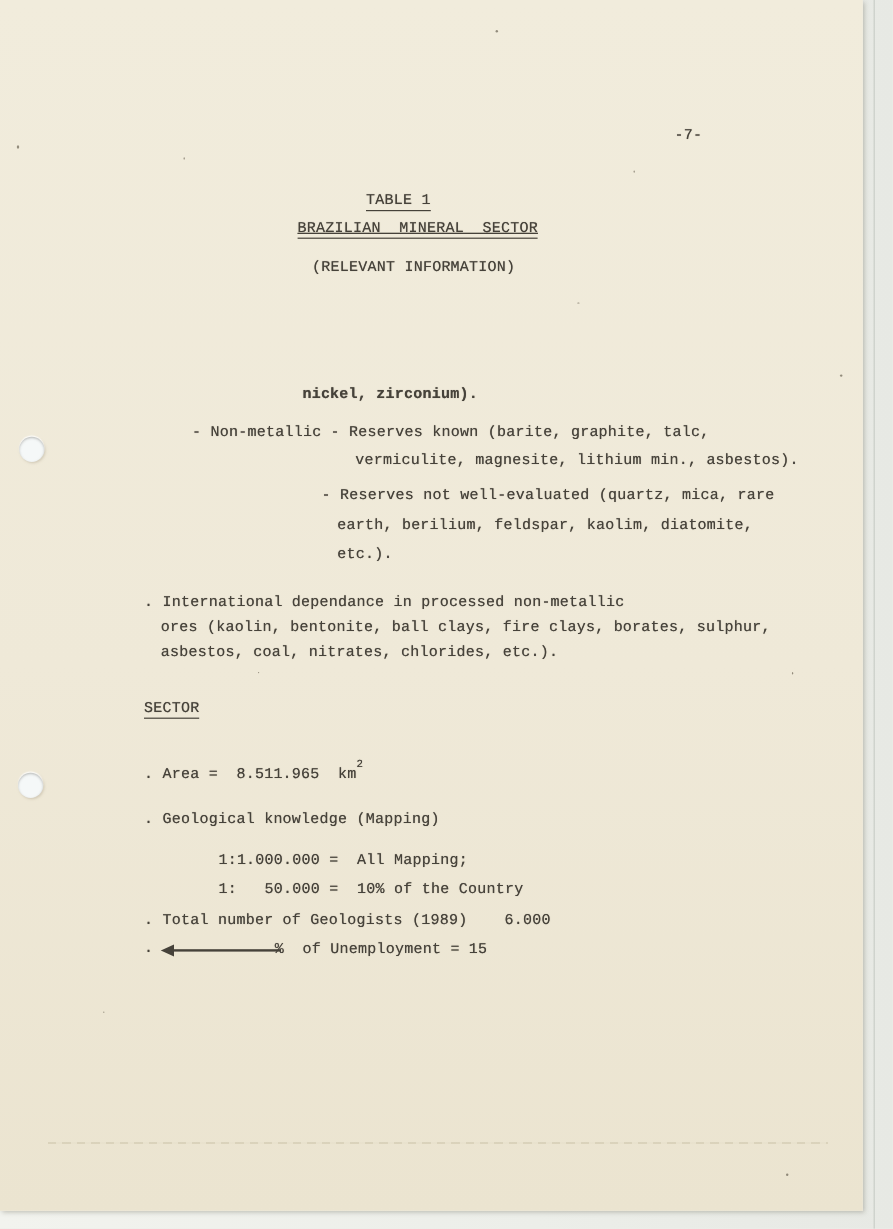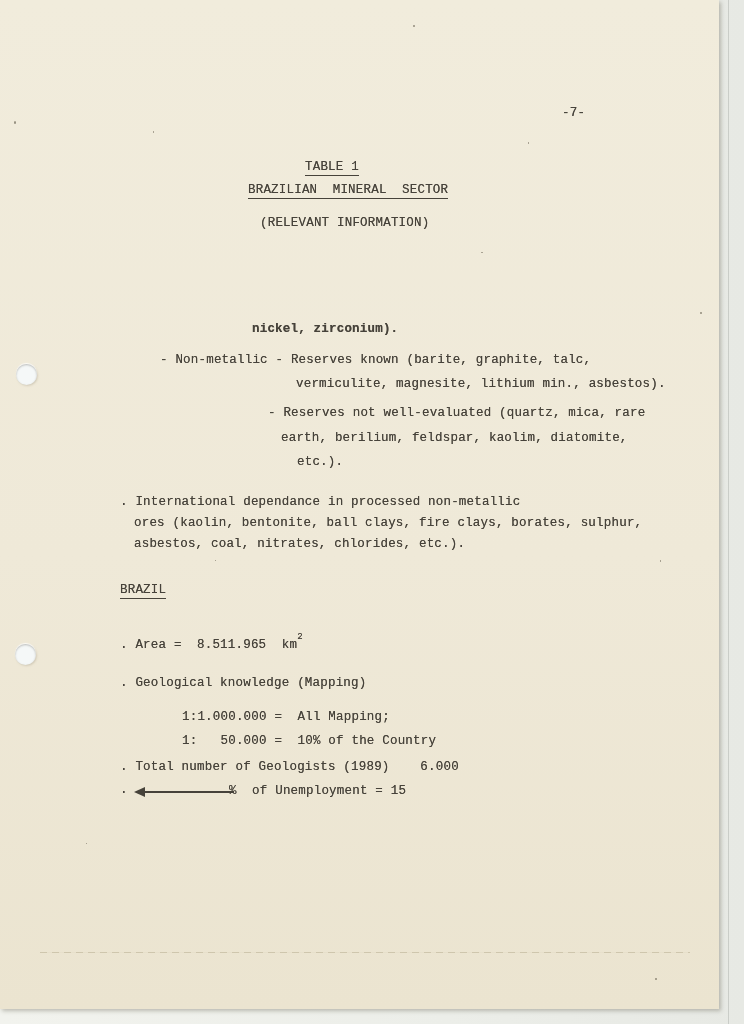--- a/index.html
+++ b/index.html
@@ -95,36 +95,36 @@
 
   <div class="scan-bg"></div>
   <div class="scan-edge-line"></div>
 
   <div class="page">
 
     <div class="line" style="left:562px; top:106px;">-7-</div>
 
     <div class="line" style="left:305px; top:160px;"><span class="underlined">TABLE 1</span></div>
 
-    <div class="line" style="left:248px; top:183px;"><span class="underlined">BRAZILIAN  MINERAL  SECTOR</span></div>
+    <div class="line" style="left:248px; top:183px;text-decoration:underline;"><span class="underlined">BRAZILIAN  MINERAL  SECTOR</span></div>
 
     <div class="line" style="left:260px; top:216px;">(RELEVANT INFORMATION)</div>
 
     <div class="line" style="left:252px; top:322px;font-weight:bold;">nickel, zirconium).</div>
     <div class="line" style="left:160px; top:353px;">- Non-metallic - Reserves known (barite, graphite, talc,</div>
     <div class="line" style="left:296px; top:377px;">vermiculite, magnesite, lithium min., asbestos).</div>
     <div class="line" style="left:268px; top:406px;">- Reserves not well-evaluated (quartz, mica, rare</div>
     <div class="line" style="left:281px; top:431px;">earth, berilium, feldspar, kaolim, diatomite,</div>
-    <div class="line" style="left:297px; top:455px;text-align:right;">etc.).</div>
+    <div class="line" style="left:281px; top:455px;text-align:right;">etc.).</div>
 
     <div class="line" style="left:120px; top:495px;">. International dependance in processed non-metallic</div>
     <div class="line" style="left:134px; top:516px;">ores (kaolin, bentonite, ball clays, fire clays, borates, sulphur,</div>
     <div class="line" style="left:134px; top:537px;">asbestos, coal, nitrates, chlorides, etc.).</div>
 
-    <div class="line" style="left:120px; top:583px;"><span class="underlined">BRAZIL</span></div>
+    <div class="line" style="left:120px; top:583px;"><span class="underlined">SECTOR</span></div>
 
 
     <div class="line" style="left:120px; top:634px;"><span>. Area =  8.511.965  km</span><sup class="sq">2</sup></div>
 
     <div class="line" style="left:120px; top:676px;">. Geological knowledge (Mapping)</div>
     <div class="line" style="left:182px; top:710px;">1:1.000.000 =  All Mapping;</div>
     <div class="line" style="left:182px; top:734px;">1:   50.000 =  10% of the Country</div>
     <div class="line" style="left:120px; top:760px;">. Total number of Geologists (1989)    6.000</div>
 
     <div class="line" style="left:120px; top:783px;">.</div>

